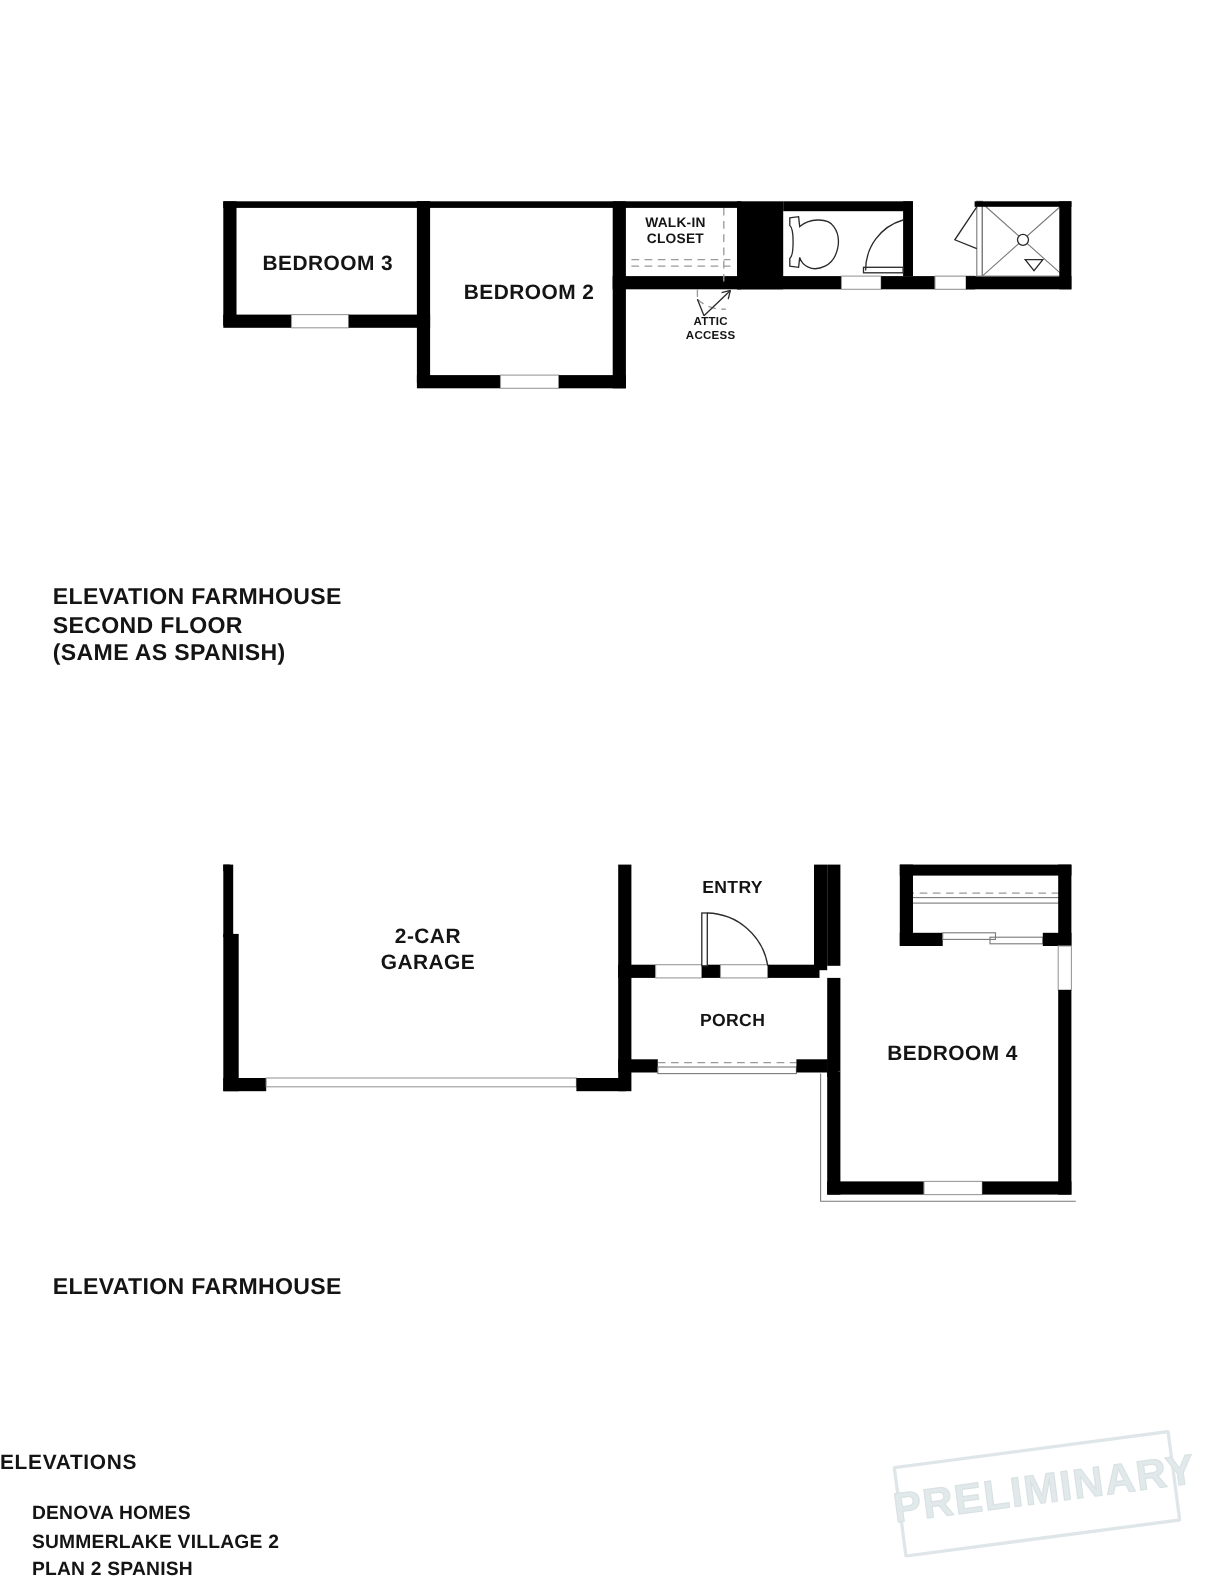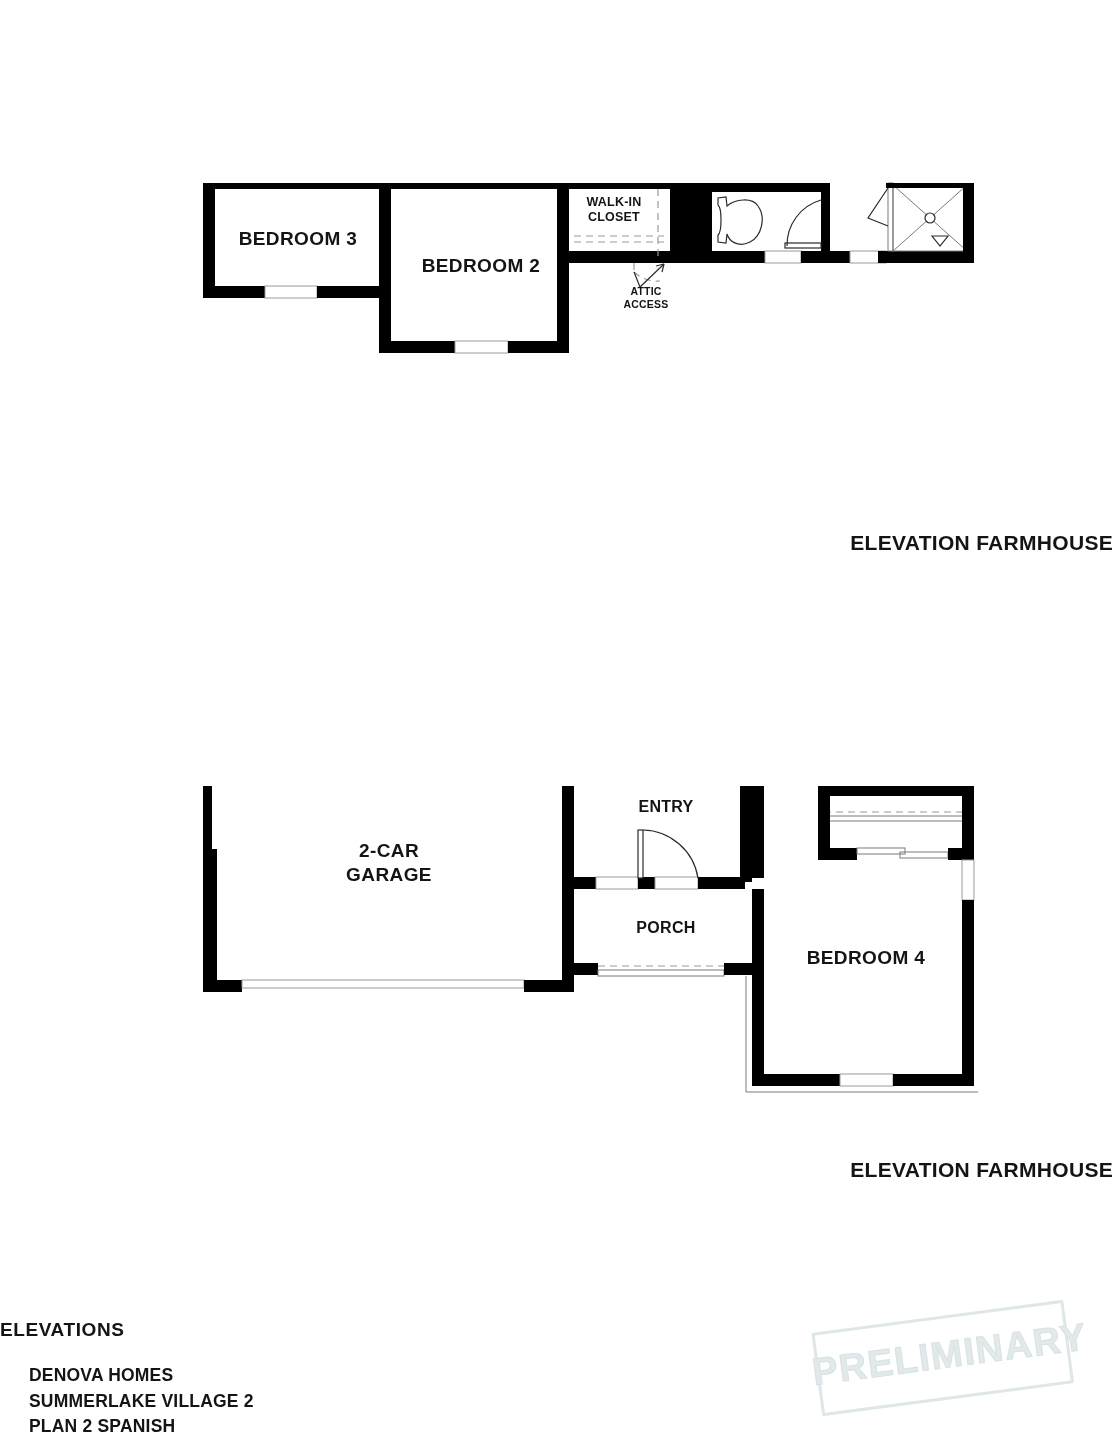--- a/index.html
+++ b/index.html
@@ -16,25 +16,26 @@
     overflow: hidden;
   }
   #sheet {
     position: absolute;
     inset: 0;
     width: 1113px;
     height: 1440px;
   }
   .plan-label {
     position: absolute;
-    text-align: right;
+    text-align: left;
     font-weight: 700;
     letter-spacing: 0.3px;
     line-height: 1.22;
     color: #141414;
+    padding-left: 48px;
   }
   .plan-label div { white-space: nowrap; }
   #second-floor-label {
     left: 0; right: 0;
     top: 530px;
     font-size: 21px;
   }
   #first-floor-label {
     left: 0; right: 0;
     top: 1157px;
@@ -306,20 +307,22 @@
 
       <text class="room-name rn-md" x="666" y="933" text-anchor="middle">PORCH</text>
 
       <text class="room-name rn-lg" x="866" y="964" text-anchor="middle">BEDROOM 4</text>
     </g>
   </svg>
 
   
   <div class="plan-label" id="second-floor-label">
     <div>ELEVATION FARMHOUSE</div>
+    <div>SECOND FLOOR</div>
+    <div>(SAME AS SPANISH)</div>
   </div>
 
   
   <div class="plan-label" id="first-floor-label">
     <div>ELEVATION FARMHOUSE</div>
   </div>
 
   
   <div id="elevations-title">ELEVATIONS</div>
 

